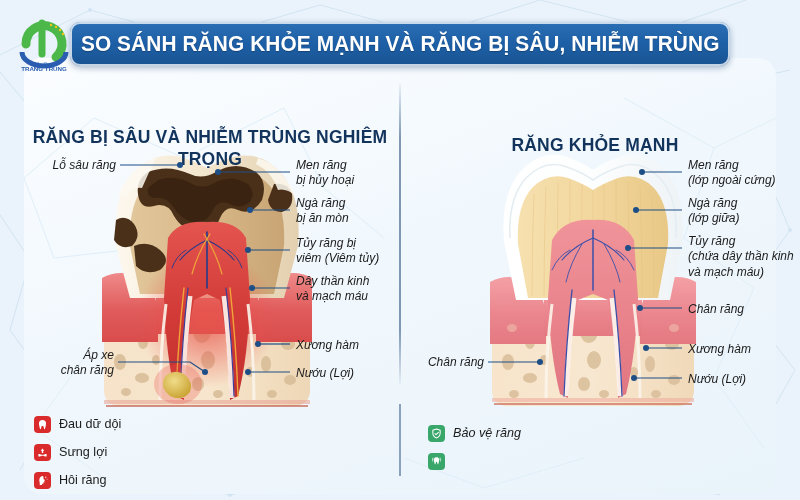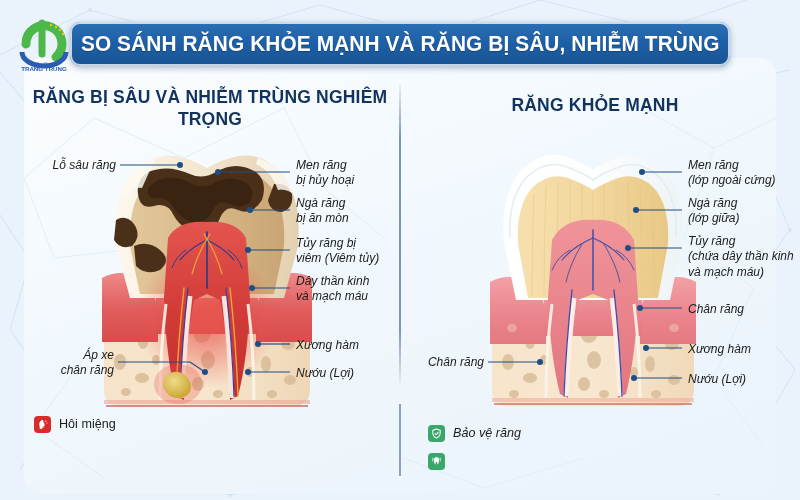--- a/index.html
+++ b/index.html
@@ -52,20 +52,21 @@
   
   .panel-title {
     position: absolute;
     z-index: 4;
     color: #12335c;
     font-weight: bold;
     font-size: 17.5px;
     text-align: center;
     line-height: 1.28;
     letter-spacing: .2px;
+    margin-top: 40px;
   }
   #title-left  { left: 30px;  top: 86px;  width: 360px; }
   #title-right { left: 420px; top: 94px;  width: 350px; }
 
   #divider-top {
     position: absolute; left: 399px; top: 84px; width: 2px; height: 300px;
     background: linear-gradient(180deg, rgba(40,90,150,.05), #7d97b5 18%, #7d97b5 82%, rgba(40,90,150,.05));
     z-index: 4;
   }
   #divider-bottom {
@@ -455,26 +456,43 @@
 (chứa dây thần kinh
 và mạch máu)</div>
 <div class="lbl l" style="left:688px; top:302px; width:100px;">Chân răng</div>
 <div class="lbl l" style="left:688px; top:342px; width:100px;">Xương hàm</div>
 <div class="lbl l" style="left:688px; top:372px; width:100px;">Nướu (Lợi)</div>
 
 <div class="blist" id="list-left">
   <div class="brow">
     <span class="bico red">
       <svg width="11" height="11" viewBox="0 0 24 24" fill="#ffffff">
+        <path d="M12 2C8 2 6 4 5 6c-1 2-1 5 0 9 .6 2.4 1.2 5 1.6 6.4.3 1 1.6 1 1.9 0L10 16c.4-1.3 3.6-1.3 4 0l1.5 5.4c.3 1 1.6 1 1.9 0 .4-1.4 1-4 1.6-6.4 1-4 1-7 0-9-1-2-3-4-7-4z"></path>
+      </svg>
+    </span>
+    <span class="btxt">Đau dữ dội</span>
+  </div>
+  <div class="brow">
+    <span class="bico red">
+      <svg width="11" height="11" viewBox="0 0 24 24" fill="#ffffff">
+        <path d="M12 2l4 5h-2.5v5h-3V7H8l4-5z" transform="translate(0,1)"></path>
+        <path d="M3 16c2-2 5 1 9 1s7-3 9-1v4c-2 2-5-1-9-1s-7 3-9 1v-4z"></path>
+      </svg>
+    </span>
+    <span class="btxt">Sưng lợi</span>
+  </div>
+  <div class="brow">
+    <span class="bico red">
+      <svg width="11" height="11" viewBox="0 0 24 24" fill="#ffffff">
         <path d="M13 2C8 2 5 6 5 11c0 3 1 5 1 7v4h5v-3h3v-3h3l-1.5-3 2-2-3-2C14 5 14 3 13 2z"></path>
         <circle cx="19" cy="5" r="1.6" opacity=".8"></circle>
         <circle cx="22" cy="9" r="1.2" opacity=".6"></circle>
       </svg>
     </span>
-    <span class="btxt">Hôi miệng</span>
+    <span class="btxt">Hôi răng</span>
   </div>
 </div>
 
 <div class="blist" id="list-right">
   <div class="brow">
     <span class="bico green">
       <svg width="11" height="11" viewBox="0 0 24 24" fill="none" stroke="#ffffff" stroke-width="2.2" stroke-linecap="round" stroke-linejoin="round">
         <path d="M12 2l8 3v6c0 5-3.5 9-8 11-4.5-2-8-6-8-11V5l8-3z" fill="none"></path>
         <path d="M8.5 12l2.5 2.5L16 9.5"></path>
       </svg>

